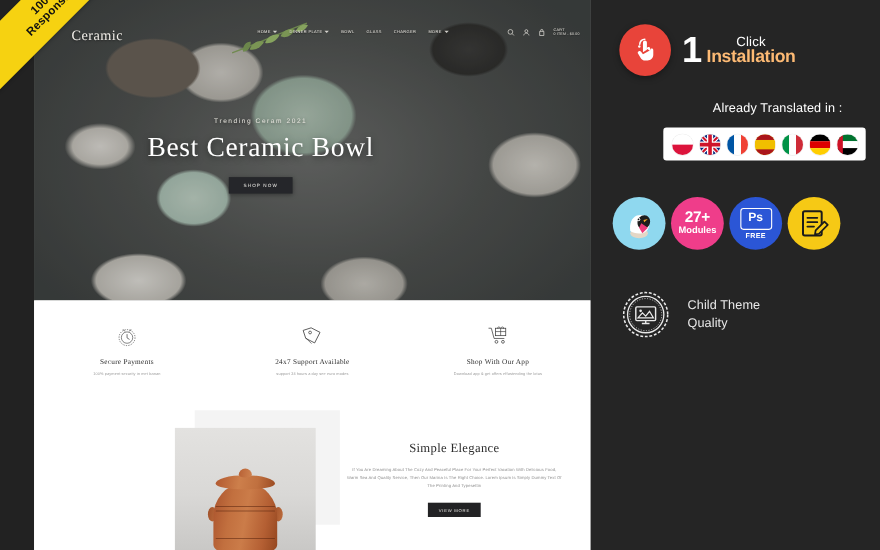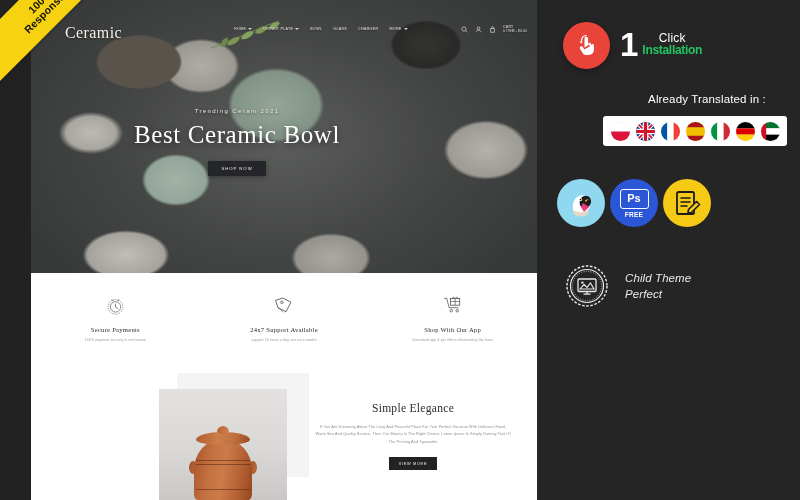--- a/index.html
+++ b/index.html
@@ -36,21 +36,21 @@
   .hero-tint{ position:absolute; inset:0; background:rgba(30,34,33,0.22); }
 
   
   .nav{
     position:absolute; left:0; top:22px; width:100%; height:22px;
     display:flex; align-items:center; z-index:6;
   }
   .logo{
     position:absolute; left:34px; top:2px;
     font-family:"Liberation Serif", serif;
-    font-size:16px; color:#f2efe9; letter-spacing:.4px;
+    font-size:13px; color:#f2efe9; letter-spacing:.4px;
     text-shadow:0 1px 2px rgba(0,0,0,.45);
   }
   .nav-menu{
     position:absolute; left:203px; top:5px;
     display:flex; gap:11px; align-items:center;
   }
   .nav-menu .mi{
     font-size:3.6px; letter-spacing:.35px; color:#efece6;
     text-transform:uppercase; white-space:nowrap;
     text-shadow:0 1px 1px rgba(0,0,0,.5);
@@ -172,21 +172,21 @@
   .oneclick{ position:absolute; left:26px; top:22px; display:flex; align-items:center; gap:10px; }
   .oc-circle{
     width:47px; height:47px; border-radius:50%; background:#e8443a;
     display:flex; align-items:center; justify-content:center;
     box-shadow:0 2px 6px rgba(0,0,0,.35);
   }
   .oc-text{ display:flex; align-items:flex-start; gap:5px; }
   .oc-one{ font-size:33px; font-weight:bold; color:#fff; line-height:.92; letter-spacing:-1px; }
   .oc-stack{ padding-top:2px; }
   .oc-click{ font-size:12px; color:#fff; line-height:1; letter-spacing:.2px;text-align:center; }
-  .oc-install{ font-size:12px; font-weight:bold; color:#22c55e; line-height:1.05; letter-spacing:-.3px; }
+  .oc-install{ font-size:16px; font-weight:bold; color:#fdba74; line-height:1.05; letter-spacing:-.3px; }
 
   .trans-label{
     position:absolute; left:0; top:93px; width:298px; text-align:center;
     font-size:11.5px; color:#ffffff; letter-spacing:.15px;padding-left:42px;
   }
   .flags{
     position:absolute; left:66px; top:116px; width:184px; height:30px;
     background:#fff; border-radius:3px; display:flex; align-items:center;
     justify-content:center; gap:6px;
   }
@@ -200,21 +200,21 @@
   .b-mod .m{ font-size:8.5px; font-weight:bold; line-height:1.3; }
   .b-ps{ background:#2b56d6; flex-direction:column; }
   .b-ps .pill{ width:29px;height:20px;border:1.6px solid #fff;border-radius:3px;display:flex;align-items:center;justify-content:center;}
   .b-ps .pill span{ font-size:11px;font-weight:bold;color:#fff;line-height:1;}
   .b-ps .free{ font-size:6.5px;font-weight:bold;color:#fff;margin-top:2px;letter-spacing:.3px;}
   .b-doc{ background:#f6c915; }
 
   .feat{ position:absolute; left:26px; display:flex; align-items:center; gap:14px; }
   .feat-ico{ width:48px; height:48px; display:flex; align-items:center; justify-content:center; }
   .feat-txt{ color:#e9e9e9; font-size:11.5px; line-height:1.42; letter-spacing:.1px; }
-  #feat-1{ top:262px;font-style:italic; }
+  #feat-1{ top:262px; }
   #feat-2{ top:336px; }
   #feat-3{ top:410px; }
 </style>
 </head>
 <body>
 
 <div id="preview-wrap">
 
   <div class="hero">
     <div class="hero-tint"></div>
@@ -441,20 +441,24 @@
       <svg width="34" height="34" viewBox="0 0 34 34">
         <ellipse cx="17" cy="26" rx="8" ry="4.5" fill="#e4d7c6"></ellipse>
         <path d="M9 24c-1-6 1-12 6-14 5-2 10 1 11 6 1 5-2 9-6 10-4 1-9-.5-11-2z" fill="#ffffff"></path>
         <path d="M17 12c3-3 7-3 9 0 2 3 1 7-2 9-3 2-7 1-8-2-1-3 0-6 1-7z" fill="#1d1d1d"></path>
         <path d="M19 17l6 4-5 5-3-5z" fill="#ee3a7a"></path>
         <circle cx="16.5" cy="13.5" r="1.6" fill="#fff"></circle>
         <circle cx="16.5" cy="13.5" r=".8" fill="#111"></circle>
         <path d="M21 14l4-1-3.4 3z" fill="#f5a623"></path>
       </svg>
     </div>
+    <div class="badge b-mod">
+      <span class="n">27+</span>
+      <span class="m">Modules</span>
+    </div>
     <div class="badge b-ps">
       <span class="pill">
           <span>Ps</span>
         </span>
       <span class="free">FREE</span>
     </div>
     <div class="badge b-doc">
       <svg width="30" height="30" viewBox="0 0 30 30">
         <rect x="5" y="4" width="17" height="22" rx="1.6" stroke="#1b1b1b" stroke-width="1.8" fill="none"></rect>
         <path d="M9 10h9M9 14h9M9 18h6" stroke="#1b1b1b" stroke-width="1.6" stroke-linecap="round"></path>
@@ -470,18 +474,18 @@
         <circle cx="23" cy="23" r="16.5" fill="none" stroke="#e9e9e9" stroke-width="1.2"></circle>
         <circle cx="23" cy="23" r="14.6" fill="none" stroke="#e9e9e9" stroke-width=".7" stroke-dasharray="1 1.4"></circle>
         <rect x="14" y="16" width="18" height="12.5" rx="1" fill="none" stroke="#e9e9e9" stroke-width="1.3"></rect>
         <path d="M16 26l4-4.6 3 3 3.5-4.4L30 26z" fill="none" stroke="#e9e9e9" stroke-width="1.1"></path>
         <circle cx="18.4" cy="19.6" r="1.2" fill="#e9e9e9"></circle>
         <path d="M23 28.5v2.6M19.5 31.1h7" stroke="#e9e9e9" stroke-width="1.3"></path>
       </svg>
     </div>
     <div class="feat-txt">
       <div>Child Theme</div>
-      <div>Perfect</div>
+      <div>Quality</div>
     </div>
   </div>
 
 
 </div>
 
 </body></html>

